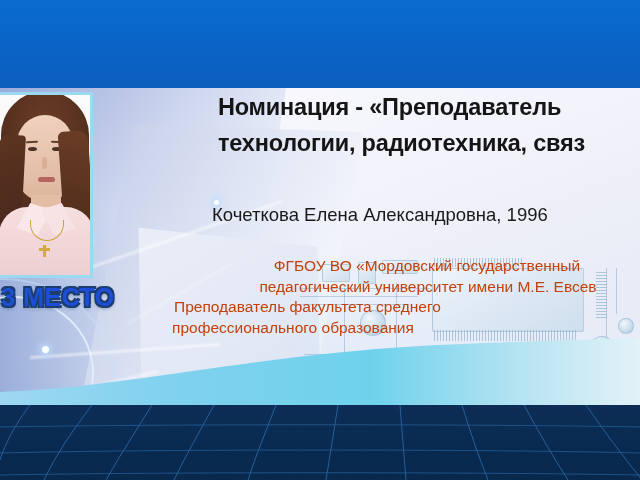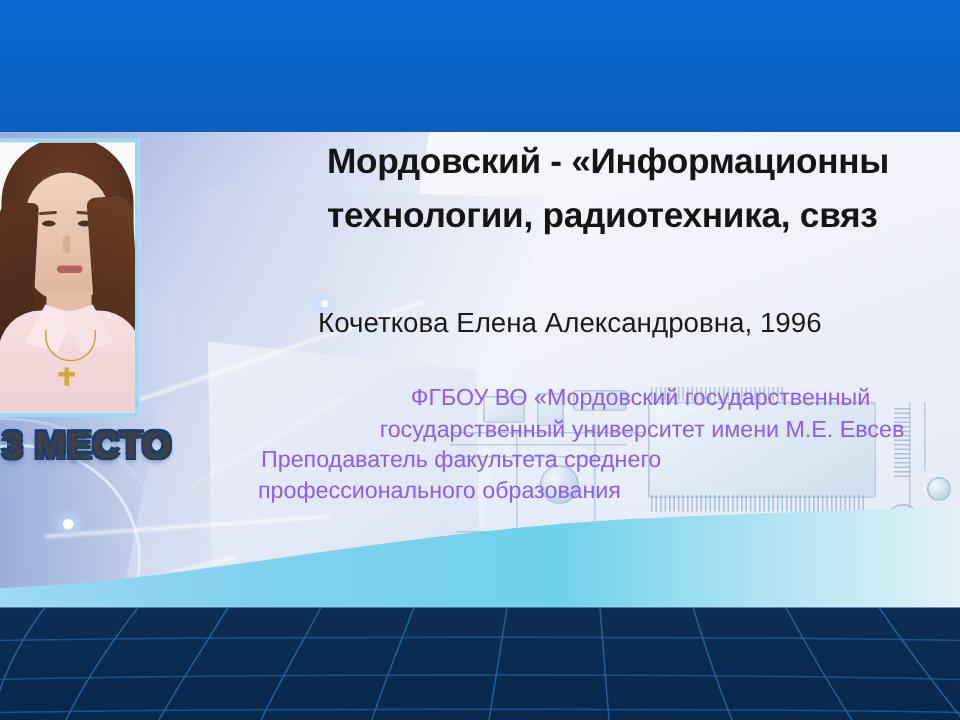--- a/index.html
+++ b/index.html
@@ -165,21 +165,21 @@
     border:1px solid #c9a23c;border-top:none;border-radius:0 0 18px 18px;
   }
   .p-cross{position:absolute;left:46px;bottom:18px;width:3px;height:12px;background:#d4a93e;}
   .p-cross::before{content:"";position:absolute;left:-4px;top:3px;width:11px;height:3px;background:#d4a93e;}
 
   
   .place{
     position:absolute;left:0;top:283px;width:116px;
     z-index:8;
     font-weight:bold;font-size:25px;letter-spacing:.5px;
-    color:#404040;text-align:center;
+    color:#1d4ed8;text-align:center;
     text-shadow:
       -1.6px -1.6px 0 #1c3d70, 1.6px -1.6px 0 #1c3d70,
       -1.6px  1.6px 0 #1c3d70, 1.6px  1.6px 0 #1c3d70,
        0 2px 4px rgba(10,40,80,.55);
     white-space:nowrap;
   }
 
   
   .content{position:absolute;left:0;top:88px;width:640px;height:305px;z-index:9;}
 
@@ -190,21 +190,21 @@
   }
   .title .l2{display:block;}
 
   .person{
     position:absolute;left:212px;top:116px;width:520px;
     font-size:18.5px;color:#1a1a1a;white-space:nowrap;
   }
 
   .org{
     position:absolute;left:140px;top:168px;width:500px;
-    font-size:15.5px;line-height:20.5px;color:#8b5cf6;text-align:center;
+    font-size:15.5px;line-height:20.5px;color:#c2410c;text-align:center;
     white-space:nowrap;
   }
   .org .ln{display:block;}
   .org .ln1{text-align:center;margin-left:74px;}
   .org .ln2{text-align:center;margin-left:76px;}
   .org .ln3{text-align:left;margin-left:34px;}
   .org .ln4{text-align:left;margin-left:32px;}
 </style>
 </head>
 <body>
@@ -411,28 +411,28 @@
       <div class="p-chain"></div>
       <div class="p-cross"></div>
     </div>
   </div>
 
   <div class="place">3 МЕСТО</div>
 
   <div class="content">
 
     <div class="title">
-      <span class="l1">Мордовский - «Информационны</span>
+      <span class="l1">Номинация - «Преподаватель</span>
       <span class="l2">технологии, радиотехника, связ</span>
     </div>
 
     <div class="person">Кочеткова Елена Александровна, 1996</div>
 
     <div class="org">
       <span class="ln ln1">ФГБОУ ВО «Мордовский государственный</span>
-      <span class="ln ln2">государственный университет имени М.Е. Евсев</span>
+      <span class="ln ln2">педагогический университет имени М.Е. Евсев</span>
       <span class="ln ln3">Преподаватель факультета среднего</span>
       <span class="ln ln4">профессионального образования</span>
     </div>
 
   </div>
 
 </div>
 
 </body></html>

